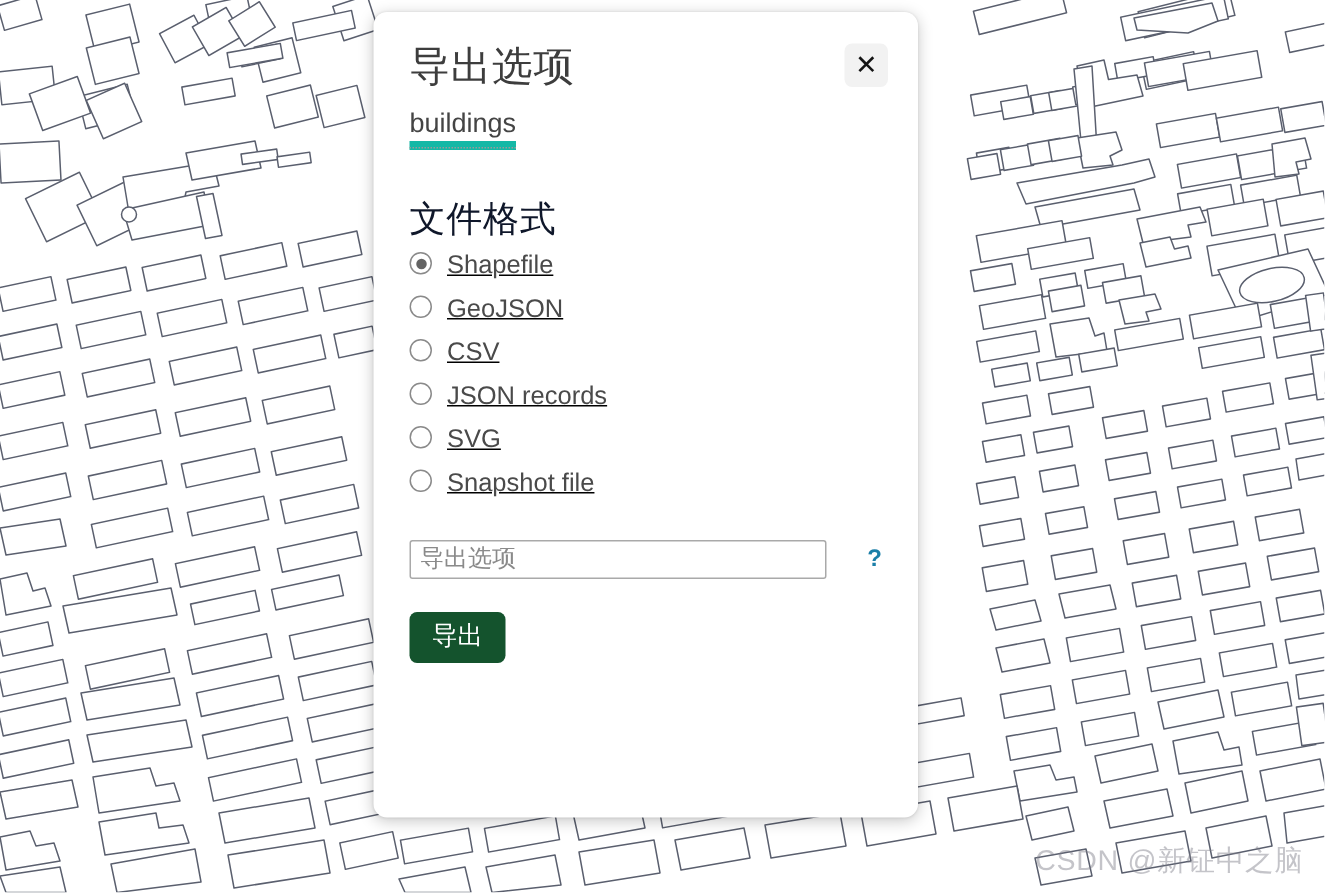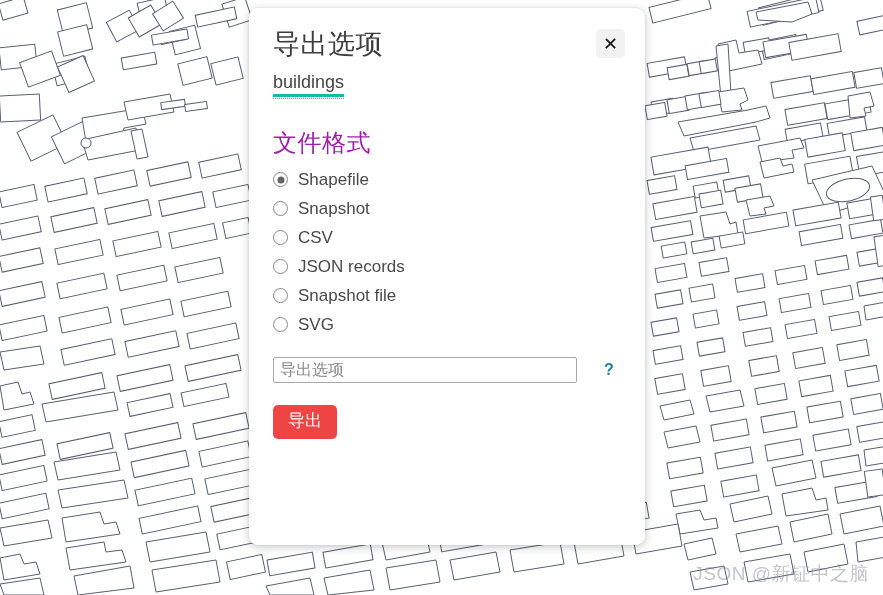--- a/index.html
+++ b/index.html
@@ -40,21 +40,21 @@
     white-space: nowrap;
     user-select: none;
     pointer-events: none;
   }
 
   
   #export-dialog {
     position: absolute;
     left: 249px;
     top: 8px;
-    width: 396px;
+    width: 363px;
     height: 537px;
     background: #ffffff;
     border-radius: 9px;
     box-shadow: 0 2px 10px rgba(0, 0, 0, 0.22), 0 0 2px rgba(0,0,0,0.10);
     z-index: 5;
     box-sizing: border-box;
     padding: 0;
   }
 
   .dialog-inner {
@@ -105,52 +105,53 @@
   }
 
   .layer-name-row {
     margin-top: 12px;
     line-height: 1.2;
   }
   #layer-name-value {
     font-size: 18px;
     color: #444444;
     display: inline-block;
-    border-bottom: 3px solid #14b8a6;
+    border-bottom: 6px solid #14b8a6;
     padding-bottom: 1px;
     position: relative;
     cursor: text;
   }
   #layer-name-value::after {
     content: "";
     position: absolute;
     left: 0;
     right: 0;
     bottom: -5px;
     border-bottom: 1px dotted #9a9a9a;
   }
 
   #format-heading {
     font-size: 24px;
-    color: #a21caf;
+    color: #0f172a;
     margin: 30px 0 6px 0;
     font-weight: normal;
     letter-spacing: 0.5px;
   }
 
   #format-options {
     margin: 0;
     padding: 0;
   }
   .radio-row {
     display: flex;
-    align-items: center;
+    align-items: flex-start;
     height: 29px;
     cursor: pointer;
     user-select: none;
+    text-decoration: underline;
   }
   .radio-mark {
     width: 15px;
     height: 15px;
     border: 1.6px solid #8a8a8a;
     border-radius: 50%;
     box-sizing: border-box;
     margin-right: 10px;
     flex: 0 0 auto;
     background: #ffffff;
@@ -199,21 +200,21 @@
     margin-left: 27px;
     font-size: 16px;
     color: #1b7fa8;
     text-decoration: none;
     cursor: pointer;
     font-weight: bold;
   }
 
   #export-button {
     margin-top: 22px;
-    background: #ef4444;
+    background: #14532d;
     color: #ffffff;
     border: none;
     border-radius: 5px;
     font-size: 17px;
     font-family: "Liberation Sans", sans-serif;
     padding: 7px 15px 8px 15px;
     cursor: pointer;
     line-height: 1.1;
   }
 </style>
@@ -459,21 +460,21 @@
       <rect x="560" y="476" width="34" height="12" transform="rotate(-10 577 482)"></rect>
       <rect x="610" y="468" width="32" height="12" transform="rotate(-10 626 474)"></rect>
 
       <rect x="876" y="236" width="10" height="30" transform="rotate(-8 881 251)"></rect>
       <rect x="872" y="196" width="12" height="24" transform="rotate(-8 878 208)"></rect>
       <rect x="866" y="470" width="18" height="26" transform="rotate(-8 875 483)"></rect>
     </g>
   </svg>
 </div>
 
-<div id="watermark">JSON @新钲中之脑</div>
+<div id="watermark">CSDN @新钲中之脑</div>
 
 <div id="export-dialog">
   <div class="dialog-inner">
 
     <h1 id="dialog-title">导出选项</h1>
 
     <button id="close-button">
       <span class="x-glyph">✕</span>
     </button>
 
@@ -487,42 +488,42 @@
     <div id="format-options">
 
       <label class="radio-row selected">
         <span class="radio-mark"></span>
         <span class="radio-label">Shapefile</span>
       </label>
 
 
       <label class="radio-row">
         <span class="radio-mark"></span>
-        <span class="radio-label">Snapshot</span>
+        <span class="radio-label">GeoJSON</span>
       </label>
 
       <label class="radio-row">
         <span class="radio-mark"></span>
         <span class="radio-label">CSV</span>
       </label>
 
       <label class="radio-row">
         <span class="radio-mark"></span>
         <span class="radio-label">JSON records</span>
       </label>
 
 
       <label class="radio-row">
         <span class="radio-mark"></span>
-        <span class="radio-label">Snapshot file</span>
+        <span class="radio-label">SVG</span>
       </label>
 
       <label class="radio-row">
         <span class="radio-mark"></span>
-        <span class="radio-label">SVG</span>
+        <span class="radio-label">Snapshot file</span>
       </label>
 
     </div>
 
     <div id="options-row">
       <input id="export-options-input" type="text" placeholder="导出选项" style="">
       <a id="help-link" href="#">?</a>
     </div>
 
     <button id="export-button">导出</button>

